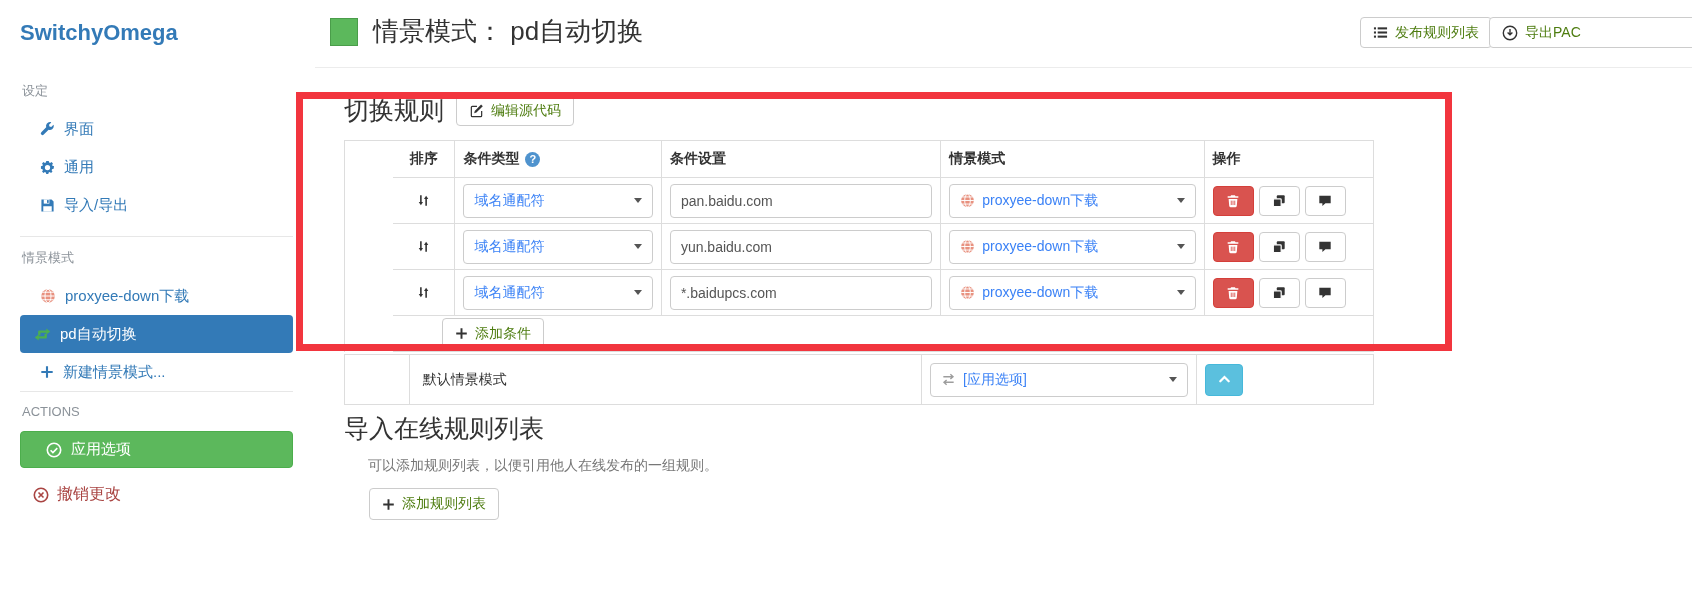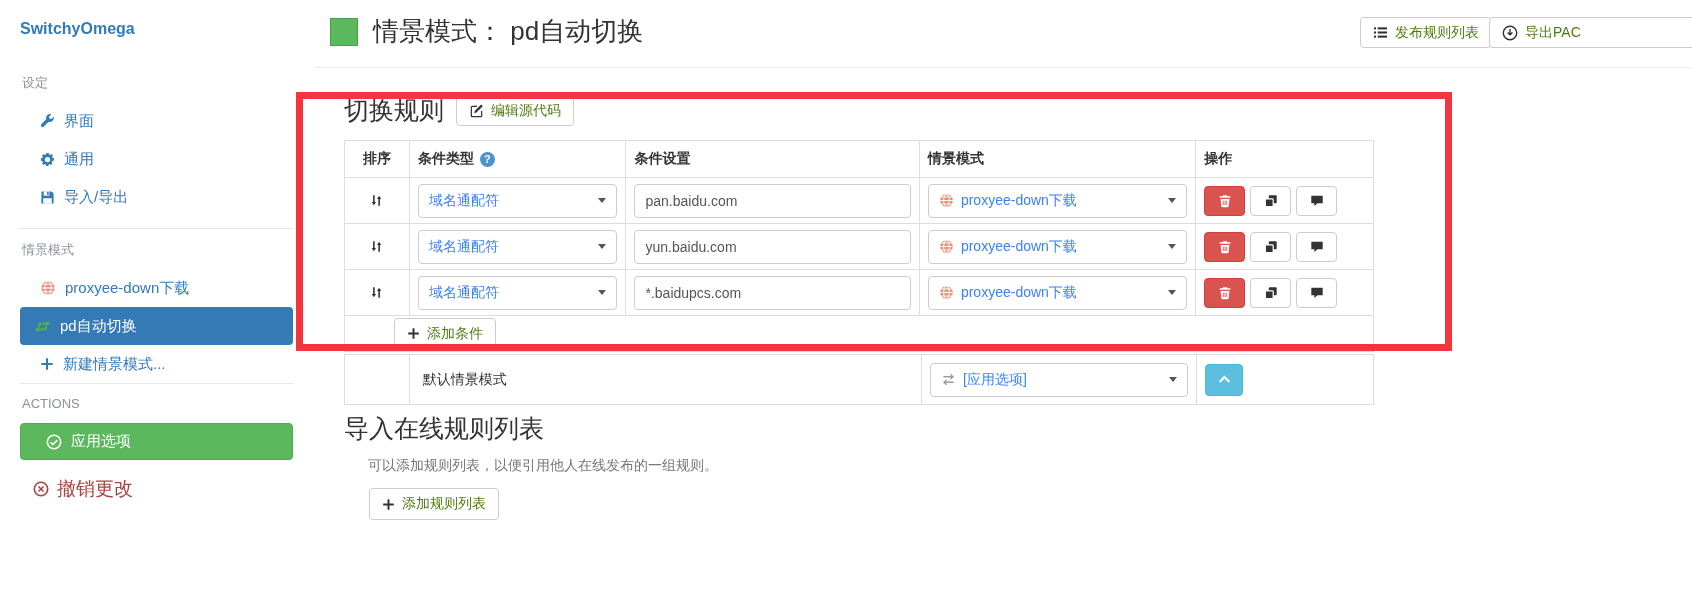--- a/index.html
+++ b/index.html
@@ -6,37 +6,37 @@
   html,body { margin:0; padding:0; background:#fff; }
   #app {
     position:relative; width:1692px; height:604px; overflow:hidden;
     background:#fff; color:#333;
     font-family:"Liberation Sans","DejaVu Sans",sans-serif; font-size:14px;
   }
   svg { display:block; }
 
   
   #sidebar { position:absolute; left:0; top:0; width:300px; }
-  .brand { margin:20px 0 0 20px; font-size:16px; font-weight:bold; color:#337ab7; }
+  .brand { margin:20px 0 0 20px; font-size:22px; font-weight:bold; color:#337ab7; }
   .side-label { margin:36px 7px 10px 22px; font-size:13px; color:#8b9299; }
   .side-label.tight { margin-top:12px; }
   .nav-item {
     display:flex; align-items:center; gap:9px; height:38px;
     margin:0 7px 0 20px; padding-left:20px; border-radius:4px;
     font-size:15px; color:#337ab7; cursor:pointer;
   }
   .nav-item.active { background:#337ab7; color:#fff; padding-left:14px; }
   .divider { border-top:1px solid #e7e7e7; margin:0 7px 0 20px; height:0; }
   .apply-btn {
     display:flex; align-items:center; gap:9px; margin:12px 7px 0 20px; height:37px;
     background:#5cb85c; border:1px solid #4cae4c; border-radius:4px;
     color:#fff; font-size:15px; padding-left:25px; cursor:pointer; width:auto;
   }
   .revert-link { display:flex; align-items:center; gap:8px; margin:16px 0 0 33px;
-    color:#a94442; font-size:19px; cursor:pointer; }
+    color:#a94442; font-size:16px; cursor:pointer; }
 
   
   .title-block { position:absolute; left:330px; top:14px; display:flex; align-items:center;
     font-size:26px; color:#333; }
   .profile-swatch { width:28px; height:28px; background:#5cb85c; border:1px solid #4a9d4a;
     margin-right:15px; }
   .header-rule { position:absolute; left:315px; top:67px; right:0; height:0;
     border-top:1px solid #ececec; }
   .btn {
     display:inline-flex; align-items:center; gap:7px; height:31px; padding:0 12px;
@@ -45,21 +45,21 @@
   }
   #btn-publish { position:absolute; left:1360px; top:17px; }
   #btn-export  { position:absolute; left:1489px; top:17px; width:215px; }
 
   
   .section-head { position:absolute; left:344px; top:94px; display:flex; align-items:center; gap:12px; }
   .section-head h2, .import-h2 { margin:0; font-size:25px; font-weight:500; color:#333; }
 
   .tbl { position:absolute; left:344px; width:1030px; background:#fff;
     border:1px solid #ddd; border-bottom:none; }
-  #rules-table { top:140px; }
+  #rules-table { top:140px;padding-left:48px; }
   #default-table { top:354px; }
   .trow { display:flex; border-bottom:1px solid #ddd; }
   .tcell { border-right:1px solid #ddd; display:flex; align-items:center; padding:6px 8px; }
   .tcell:last-child { border-right:none; }
   .c-sort    { width:65px;  justify-content:center; }
   .c-type    { width:217px; }
   .c-pattern { width:294px; }
   .c-profile { width:277px; }
   .c-ops     { width:177px; gap:5px; }
   .c-deflabel{ width:516px; padding-left:13px; }

